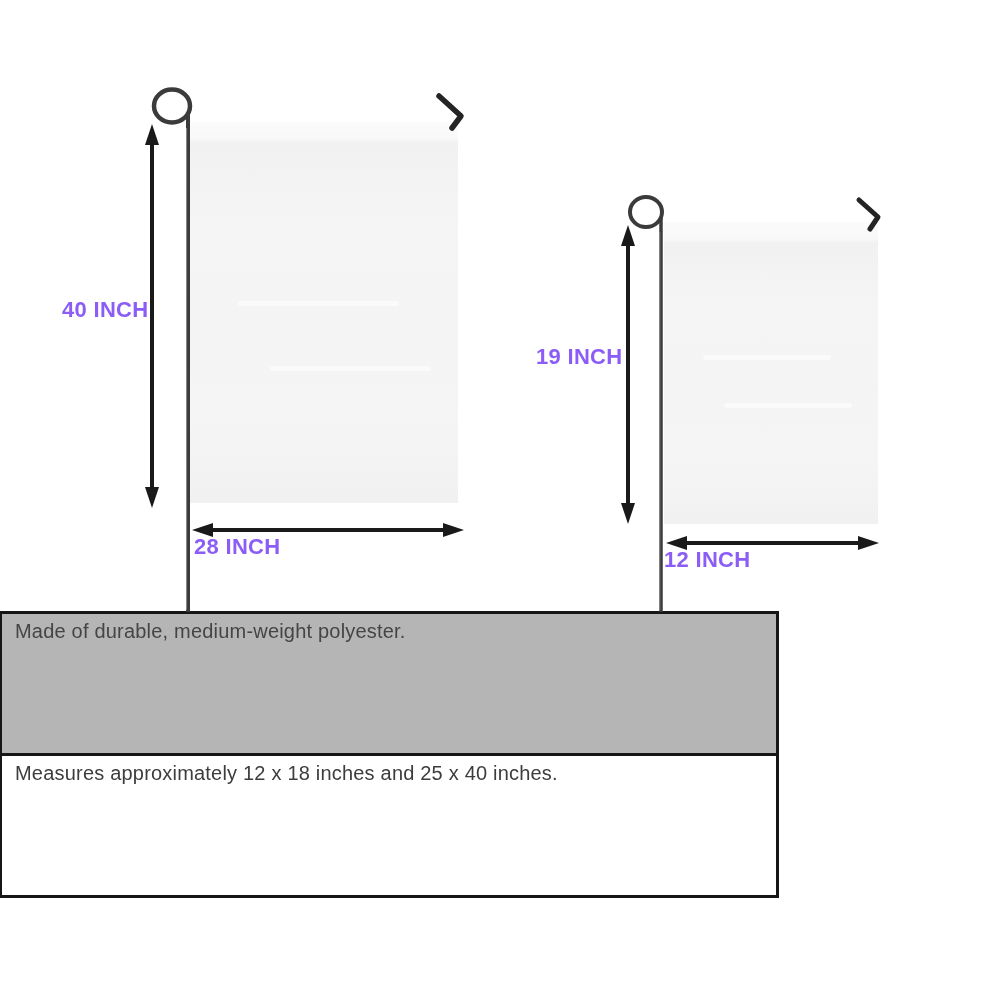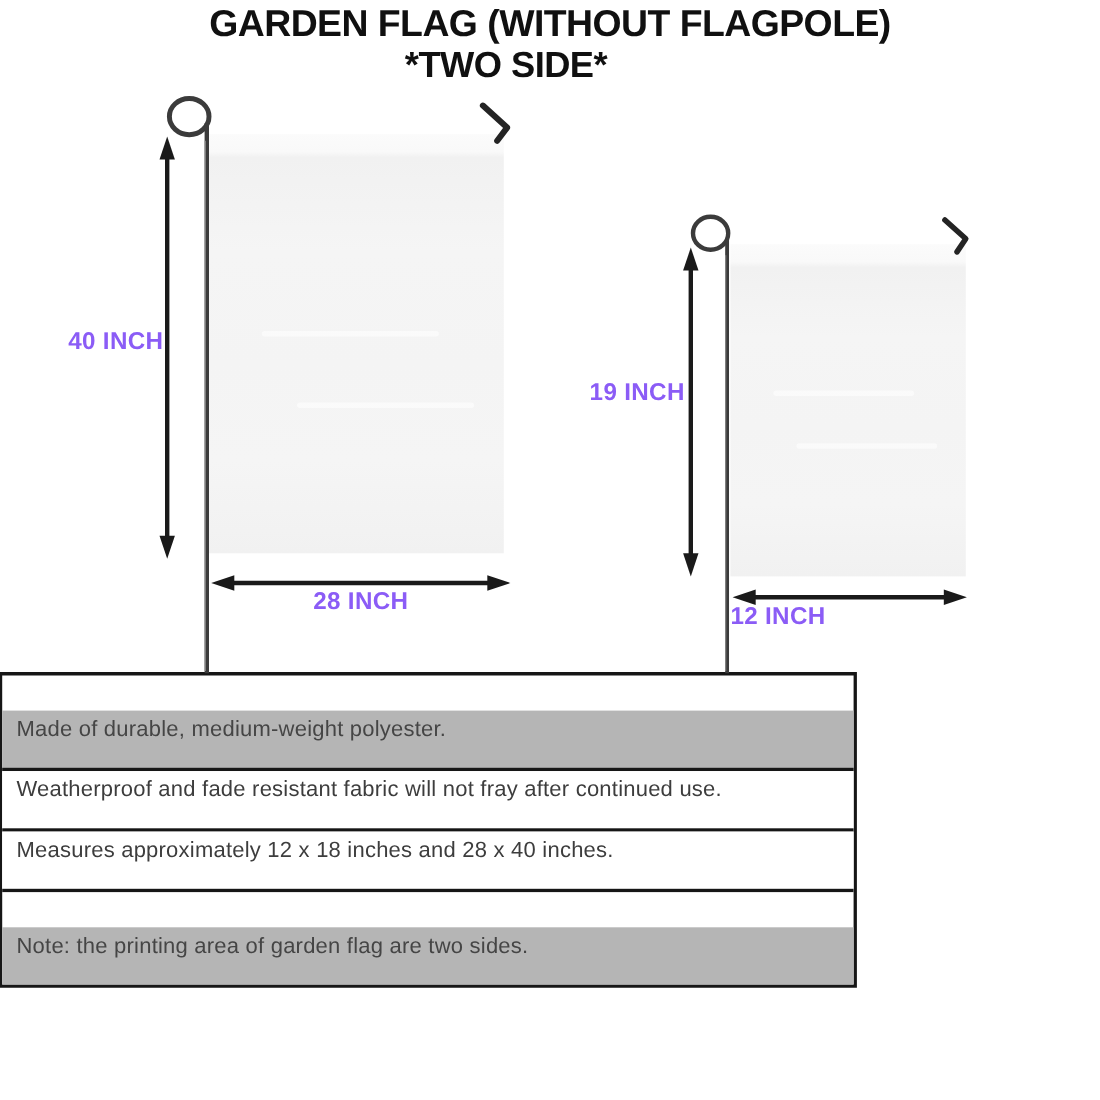--- a/index.html
+++ b/index.html
@@ -32,50 +32,46 @@
 
   
   .lineart { position:absolute; left:0; top:0; z-index:3; pointer-events:none; }
 
   
   .dim-label {
     position:absolute; z-index:4; font-weight:700; font-size:22px;
     color:#8b5cf6; letter-spacing:0.3px; white-space:nowrap;
   }
   .dim-40 { left:62px;  top:297px; }
-  .dim-28 { left:194px; top:534px; width:268px; text-align:center; }
+  .dim-28 { left:194px; top:534px; width:268px; }
   .dim-18 { left:536px; top:344px; }
   .dim-12 { left:664px; top:547px; width:215px; text-align:left; }
 
   
   .feature-table {
     position:absolute; left:0; top:611px; width:779px; height:287px;
     box-sizing:border-box; z-index:2;
     border:3px solid #161616; border-left:2px solid #161616;
     display:flex; flex-direction:column;
   }
   .feature-row {
     flex:1 1 0; box-sizing:border-box;
     border-bottom:3px solid #161616;
     padding:6px 10px 0 13px;
     font-size:20px; letter-spacing:0.2px; color:#454545;
   }
   .feature-row:last-child { border-bottom:none; }
-  .row-gray  { background:#b5b5b5;margin-top:32px; }
+  .row-gray  { background:#b5b5b5; }
   .row-white { background:#ffffff; color:#3d3d3d; }
 </style>
 </head>
 <body>
 
 <div class="canvas">
 
-  <div class="title-block">
-    <div class="title-line1">GARDEN FLAG (WITHOUT FLAGPOLE)</div>
-    <div class="title-line2">*TWO SIDE*</div>
-  </div>
 
   <div class="flag flag-large">
     <div class="fold" style="top:47%;"></div>
     <div class="fold" style="top:64%; left:30%;"></div>
   </div>
   <div class="flag flag-small">
     <div class="fold" style="top:44%;"></div>
     <div class="fold" style="top:60%; left:28%;"></div>
   </div>
 
@@ -122,18 +118,16 @@
     </g>
   </svg>
 
   <div class="dim-label dim-40">40 INCH</div>
   <div class="dim-label dim-28">28 INCH</div>
   <div class="dim-label dim-18">19 INCH</div>
   <div class="dim-label dim-12">12 INCH</div>
 
   <div class="feature-table">
     <div class="feature-row row-gray">Made of durable, medium-weight polyester.</div>
-    <div class="feature-row row-white">Weatherproof and fade resistant fabric will not fray after continued use.</div>
-    <div class="feature-row row-white">Measures approximately 12 x 18 inches and 28 x 40 inches.</div>
-    <div class="feature-row row-gray">Note: the printing area of garden flag are two sides.</div>
+    <div class="feature-row row-white">Measures approximately 12 x 18 inches and 25 x 40 inches.</div>
   </div>
 
 </div>
 
 </body></html>

